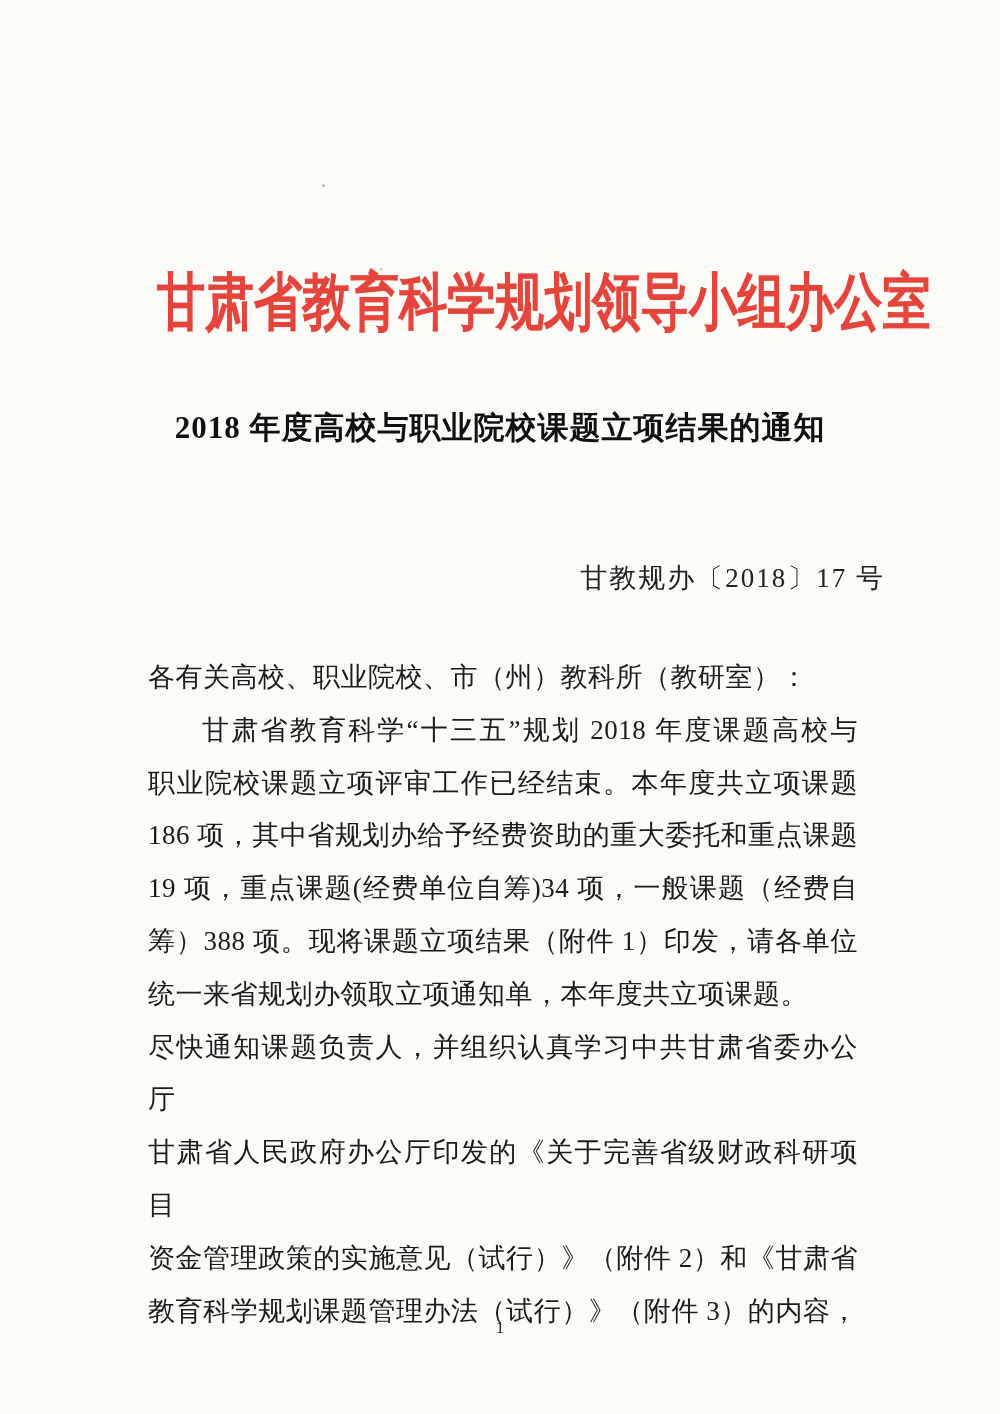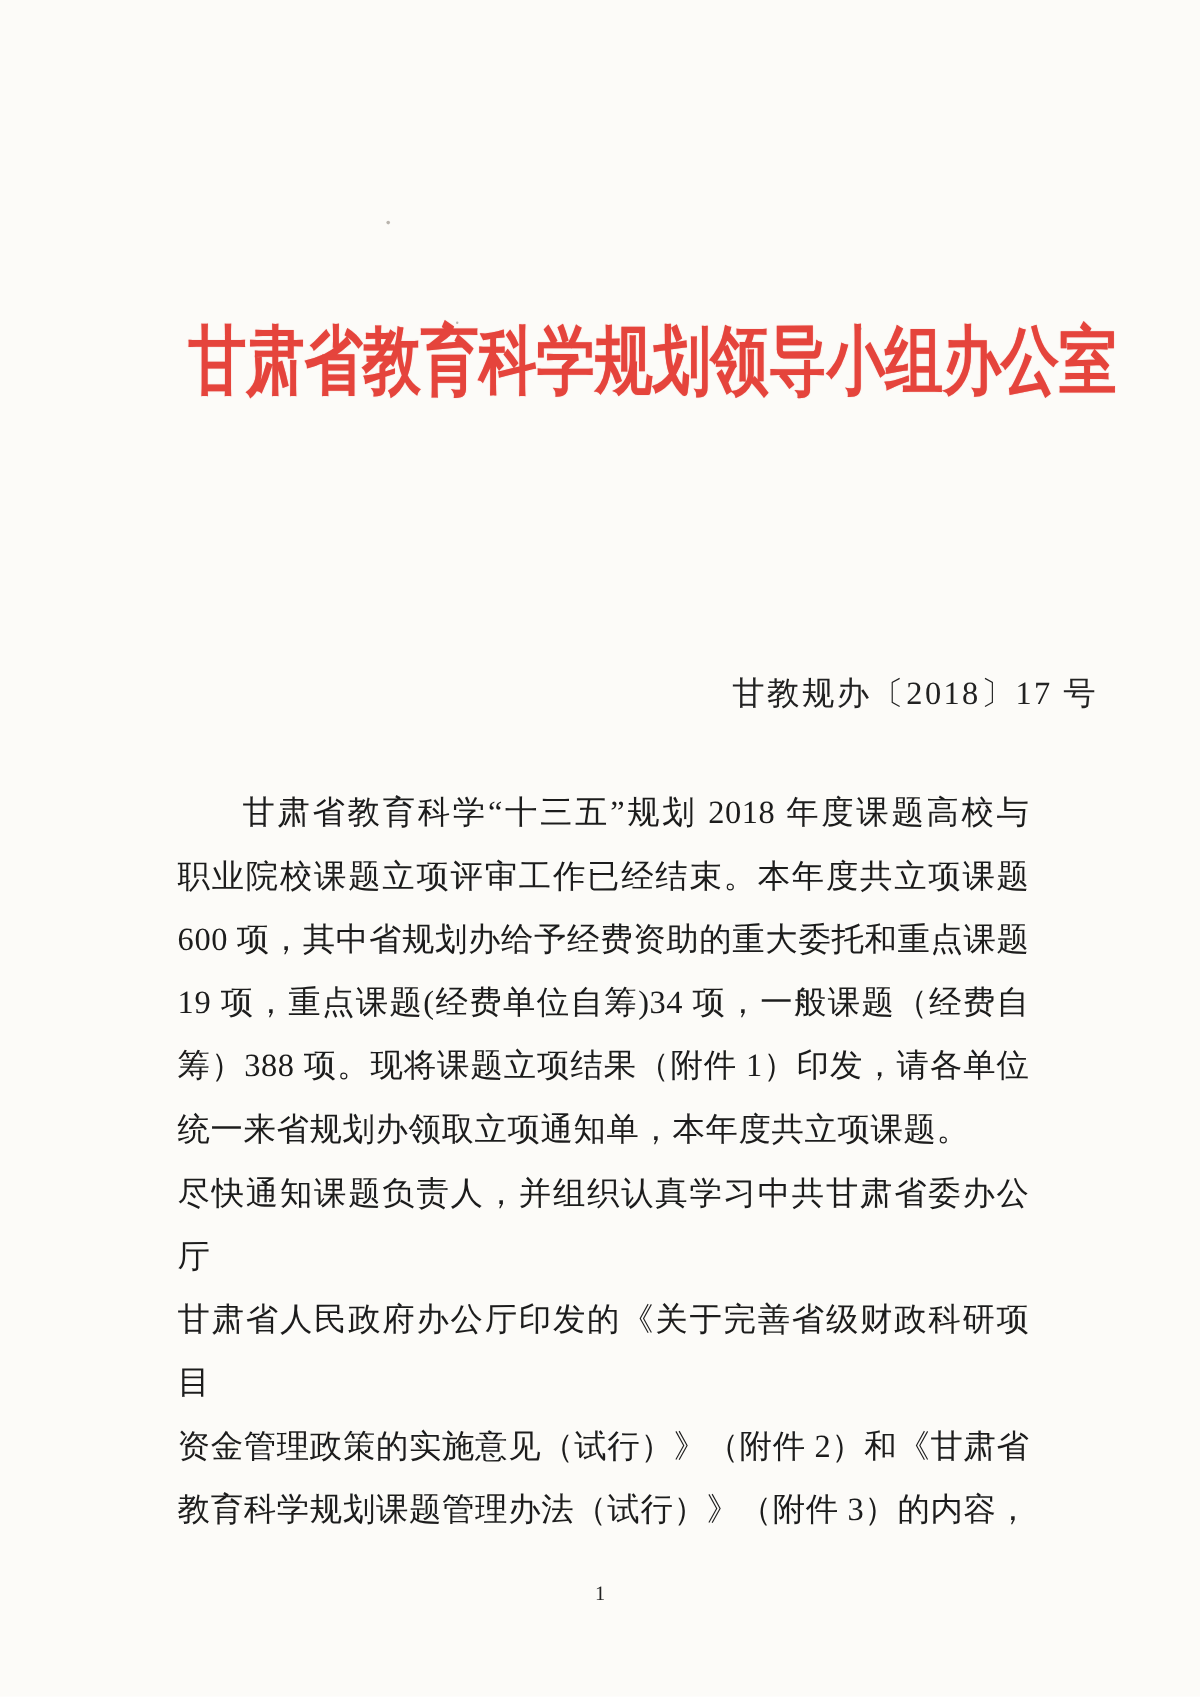--- a/index.html
+++ b/index.html
@@ -55,21 +55,21 @@
     font-size: 31px;
     line-height: 49px;
     color: #111;
     letter-spacing: 1px;
   }
   .doc-number {
     position: absolute;
     top: 560px;
     left: 0;
     width: 1000px;
-    padding-right: 85px;
+    padding-right: 115px;
     text-align: right;
     font-size: 27px;
     line-height: 36px;
     color: #222;
     letter-spacing: 2px;
   }
   .doc-body {
     position: absolute;
     top: 651px;
     left: 148px;
@@ -108,28 +108,30 @@
 
   <span class="speck s1"></span>
   <span class="speck s2"></span>
   <span class="speck s3"></span>
 
   <div class="issuer-banner">
     <span class="stretch">甘肃省教育科学规划领导小组办公室</span>
   </div>
 
   <div class="doc-title">
+    <div>2018 年度高校与职业院校课题立项结果的通知</div>
   </div>
 
   <div class="doc-number">甘教规办〔2018〕17 号</div>
 
   <div class="doc-body" id="body-lines">
+      <div class="body-line nojust">各有关高校、职业院校、市（州）教科所（教研室）：</div>
       <div class="body-line indent">甘肃省教育科学“十三五”规划 2018 年度课题高校与</div>
       <div class="body-line">职业院校课题立项评审工作已经结束。本年度共立项课题</div>
-      <div class="body-line">600 项，其中省规划办给予经费资助的重大委托和重点课题</div>
+      <div class="body-line">186 项，其中省规划办给予经费资助的重大委托和重点课题</div>
       <div class="body-line">19 项，重点课题(经费单位自筹)34 项，一般课题（经费自</div>
       <div class="body-line">筹）388 项。现将课题立项结果（附件 1）印发，请各单位</div>
       <div class="body-line nojust">统一来省规划办领取立项通知单，本年度共立项课题。</div>
       <div class="body-line">尽快通知课题负责人，并组织认真学习中共甘肃省委办公厅</div>
       <div class="body-line">甘肃省人民政府办公厅印发的《关于完善省级财政科研项目</div>
       <div class="body-line">资金管理政策的实施意见（试行）》（附件 2）和《甘肃省</div>
       <div class="body-line">教育科学规划课题管理办法（试行）》（附件 3）的内容，</div>
     </div>
 
   <div class="page-number">1</div>

